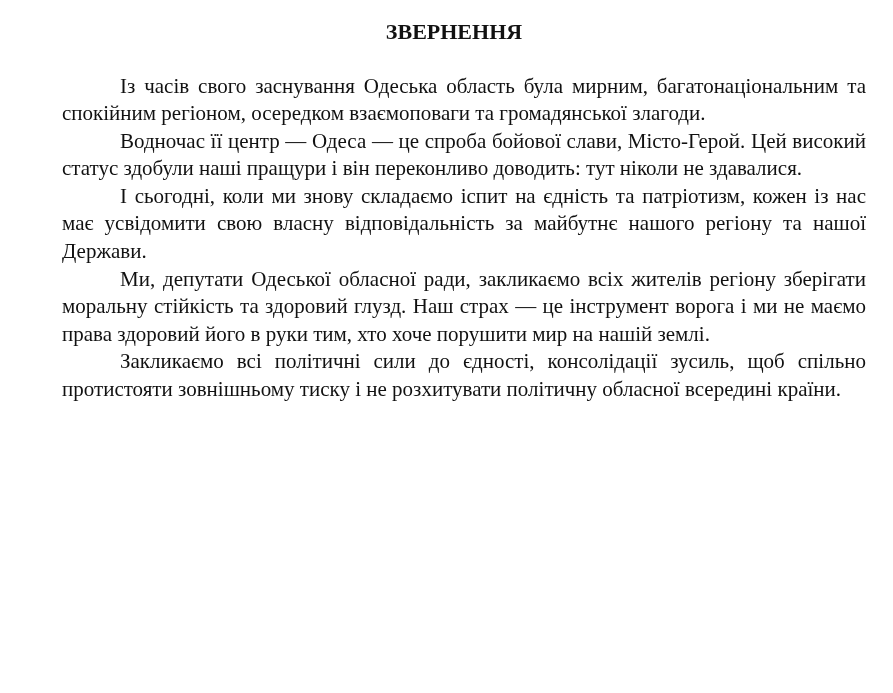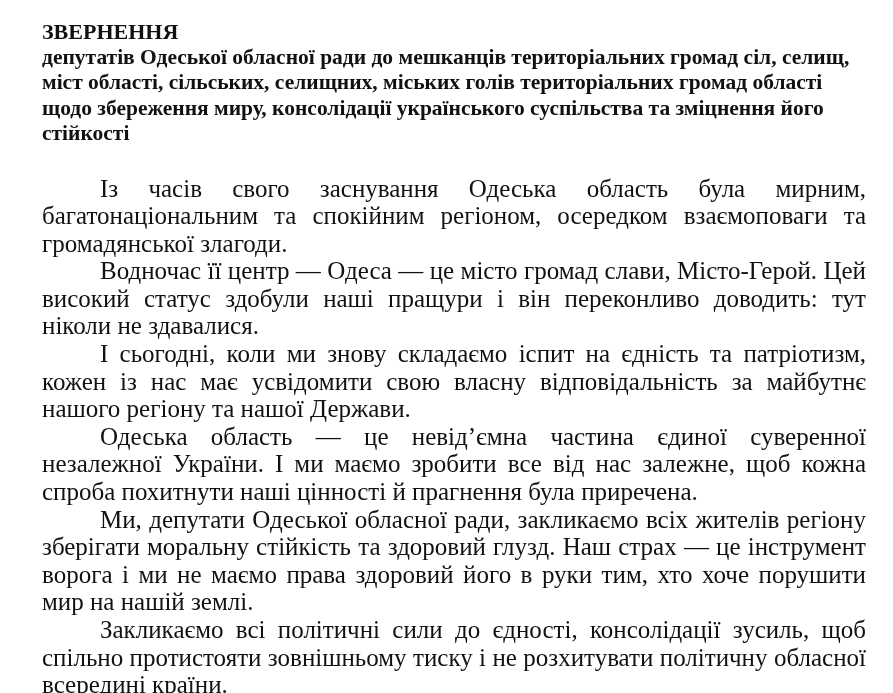--- a/index.html
+++ b/index.html
@@ -1,31 +1,29 @@
 <!DOCTYPE html>
 <html><head>
 <meta charset="utf-8">
 <style>
   html, body { margin:0; padding:0; background:#ffffff; }
   body { width:893px; height:693px; overflow:hidden; position:relative;
          font-family:"Liberation Serif", "DejaVu Serif", serif; color:#111; }
   .page { position:absolute; left:42px; top:0; width:824px; }
-  .heading { text-align:left; font-weight:bold; font-size:21.5px; line-height:25.5px; }
+  .heading { text-align:center; font-weight:bold; font-size:21.5px; line-height:25.5px; }
   .title { margin-top:19px; font-size:22px; }
   .subtitle { }
-  .body { margin-top:28px; font-size:25px; line-height:27.6px; }
+  .body { margin-top:28px; font-size:21px; line-height:27.6px;margin-left:20px; }
   .para { text-align:justify; text-indent:58px; margin:0; }
 </style>
 </head>
 <body>
 
 <div class="page">
   <div class="heading title">ЗВЕРНЕННЯ</div>
-  <div class="heading subtitle">депутатів Одеської обласної ради до мешканців територіальних громад сіл, селищ, міст області, сільських, селищних, міських голів територіальних громад області щодо збереження миру, консолідації українського суспільства та зміцнення його стійкості</div>
   <div class="body">
     <p class="para">Із часів свого заснування Одеська область була мирним, багатонаціональним та спокійним регіоном, осередком взаємоповаги та громадянської злагоди.</p>
-    <p class="para">Водночас її центр — Одеса — це місто громад слави, Місто-Герой. Цей високий статус здобули наші пращури і він переконливо доводить: тут ніколи не здавалися.</p>
+    <p class="para">Водночас її центр — Одеса — це спроба бойової слави, Місто-Герой. Цей високий статус здобули наші пращури і він переконливо доводить: тут ніколи не здавалися.</p>
     <p class="para">І сьогодні, коли ми знову складаємо іспит на єдність та патріотизм, кожен із нас має усвідомити свою власну відповідальність за майбутнє нашого регіону та нашої Держави.</p>
-    <p class="para">Одеська область — це невід’ємна частина єдиної суверенної незалежної України. І ми маємо зробити все від нас залежне, щоб кожна спроба похитнути наші цінності й прагнення була приречена.</p>
     <p class="para">Ми, депутати Одеської обласної ради, закликаємо всіх жителів регіону зберігати моральну стійкість та здоровий глузд. Наш страх — це інструмент ворога і ми не маємо права здоровий його в руки тим, хто хоче порушити мир на нашій землі.</p>
     <p class="para">Закликаємо всі політичні сили до єдності, консолідації зусиль, щоб спільно протистояти зовнішньому тиску і не розхитувати політичну обласної всередині країни.</p>
   </div>
 </div>
 
 </body></html>

